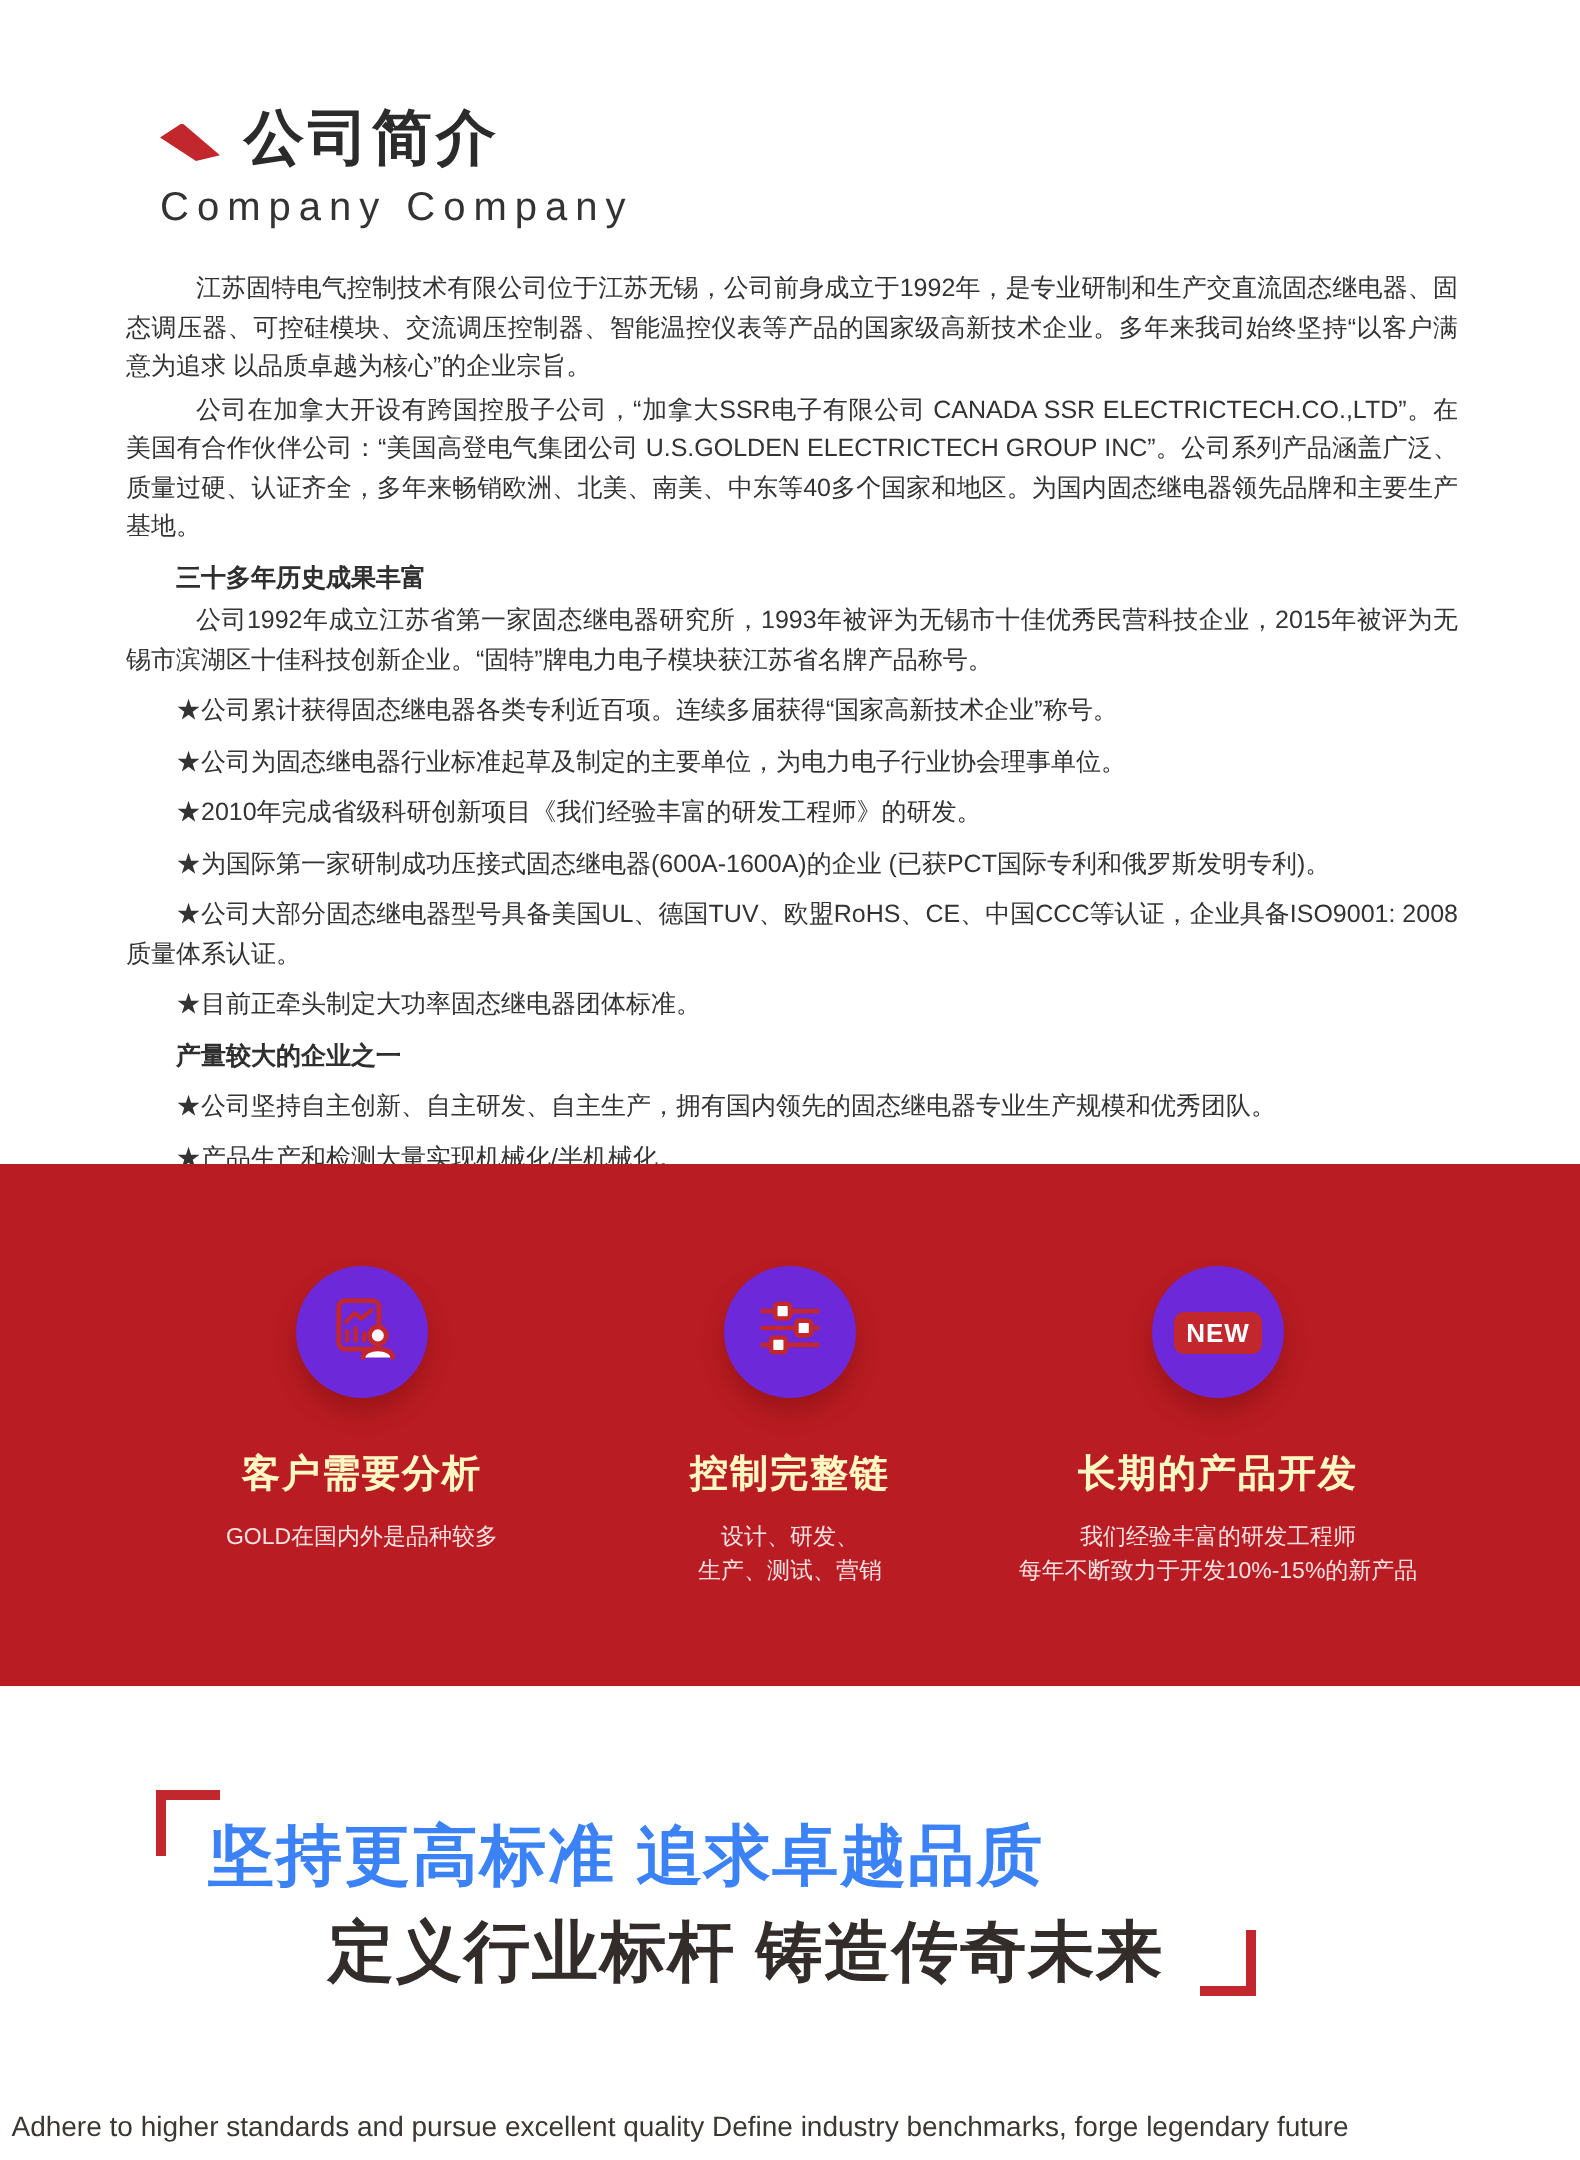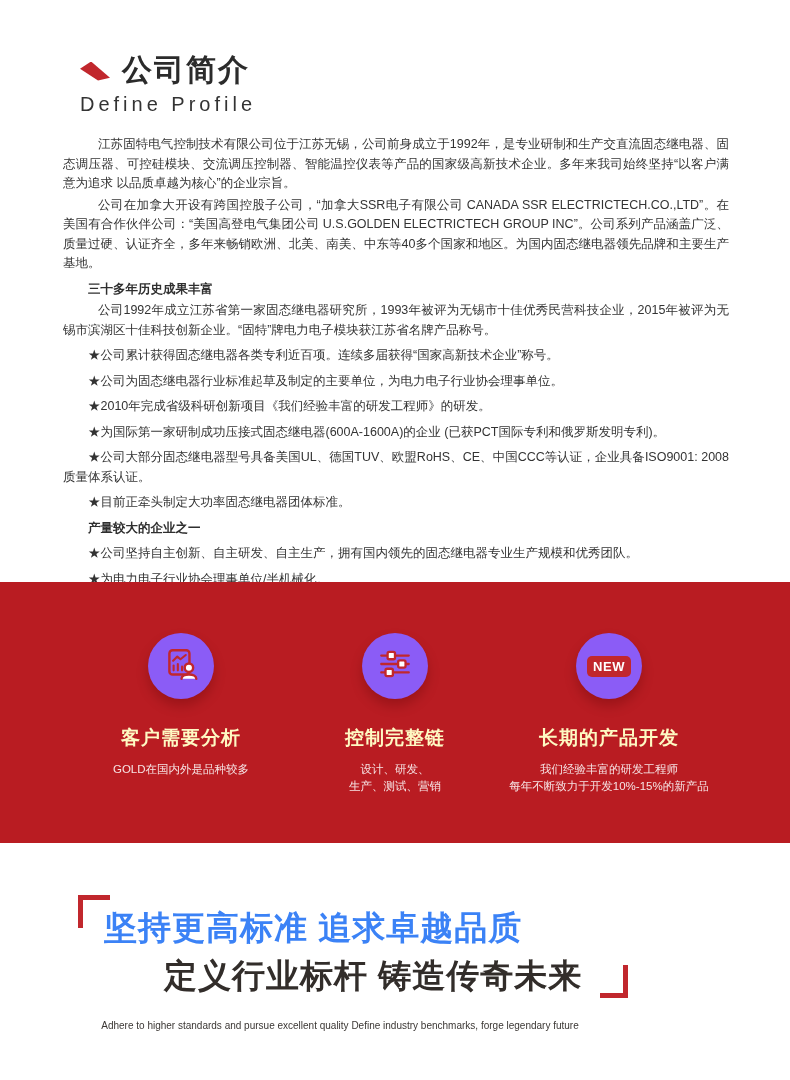--- a/index.html
+++ b/index.html
@@ -70,21 +70,21 @@
   .feature {
     width: 214px;
     display: flex;
     flex-direction: column;
     align-items: center;
     text-align: center;
   }
   .feature-circle {
     margin-top: 51px;
     width: 66px; height: 66px;
-    background: #8b5cf6;
+    background: #6d28d9;
     border-radius: 50%;
     display: flex; align-items: center; justify-content: center;
     box-shadow: 0 7px 12px rgba(80, 0, 5, 0.28);
     flex: none;
   }
   .feature-title {
     margin-top: 29px;
     font-size: 19px;
     font-weight: bold;
     color: #fef9c3;
@@ -137,54 +137,54 @@
     position: absolute;
     left: 164px; top: 954px;
     font-size: 33px;
     font-weight: bold;
     color: #322d2a;
     letter-spacing: 1px;
     white-space: nowrap;
   }
   .slogan-en {
     position: absolute;
-    left: 0; top: 1020px;
+    left: 0; top: 1055px;
     width: 680px;
     text-align: center;
-    font-size: 10px;
+    font-size: 14px;
     color: #3b3734;
   }
 </style>
 </head>
 <body>
 
 <div class="page">
 
   <div class="header">
     <div class="header-row">
       <span class="swoosh"></span>
       <span class="page-title">公司简介</span>
     </div>
-    <div class="page-subtitle">Define Profile</div>
+    <div class="page-subtitle">Company Company</div>
   </div>
 
   <div class="profile">
     <p class="para">江苏固特电气控制技术有限公司位于江苏无锡，公司前身成立于1992年，是专业研制和生产交直流固态继电器、固态调压器、可控硅模块、交流调压控制器、智能温控仪表等产品的国家级高新技术企业。多年来我司始终坚持“以客户满意为追求 以品质卓越为核心”的企业宗旨。</p>
     <p class="para">公司在加拿大开设有跨国控股子公司，“加拿大SSR电子有限公司 CANADA SSR ELECTRICTECH.CO.,LTD”。在美国有合作伙伴公司：“美国高登电气集团公司 U.S.GOLDEN ELECTRICTECH GROUP INC”。公司系列产品涵盖广泛、质量过硬、认证齐全，多年来畅销欧洲、北美、南美、中东等40多个国家和地区。为国内固态继电器领先品牌和主要生产基地。</p>
     <p class="subhead">三十多年历史成果丰富</p>
     <p class="para">公司1992年成立江苏省第一家固态继电器研究所，1993年被评为无锡市十佳优秀民营科技企业，2015年被评为无锡市滨湖区十佳科技创新企业。“固特”牌电力电子模块获江苏省名牌产品称号。</p>
     <p class="star">★公司累计获得固态继电器各类专利近百项。连续多届获得“国家高新技术企业”称号。</p>
     <p class="star">★公司为固态继电器行业标准起草及制定的主要单位，为电力电子行业协会理事单位。</p>
     <p class="star">★2010年完成省级科研创新项目《我们经验丰富的研发工程师》的研发。</p>
     <p class="star">★为国际第一家研制成功压接式固态继电器(600A-1600A)的企业 (已获PCT国际专利和俄罗斯发明专利)。</p>
     <p class="star">★公司大部分固态继电器型号具备美国UL、德国TUV、欧盟RoHS、CE、中国CCC等认证，企业具备ISO9001: 2008质量体系认证。</p>
     <p class="star">★目前正牵头制定大功率固态继电器团体标准。</p>
     <p class="subhead">产量较大的企业之一</p>
     <p class="star">★公司坚持自主创新、自主研发、自主生产，拥有国内领先的固态继电器专业生产规模和优秀团队。</p>
-    <p class="star">★为电力电子行业协会理事单位/半机械化。</p>
+    <p class="star">★产品生产和检测大量实现机械化/半机械化。</p>
     <p class="star">★拥有国内领先的全自动固态继电器生产线。</p>
     <p class="star">★年生产能力可达700万只。公司产品有25个系列，共890个规格/品种/型号。并且有不断增长的定制化产品，产量和品种都居同行业前列，国内外合计销售 9000万左右。</p>
   </div>
 
   <div class="red-band">
     <div class="features">
 
       <div class="feature">
         <div class="feature-circle">
           <span>

